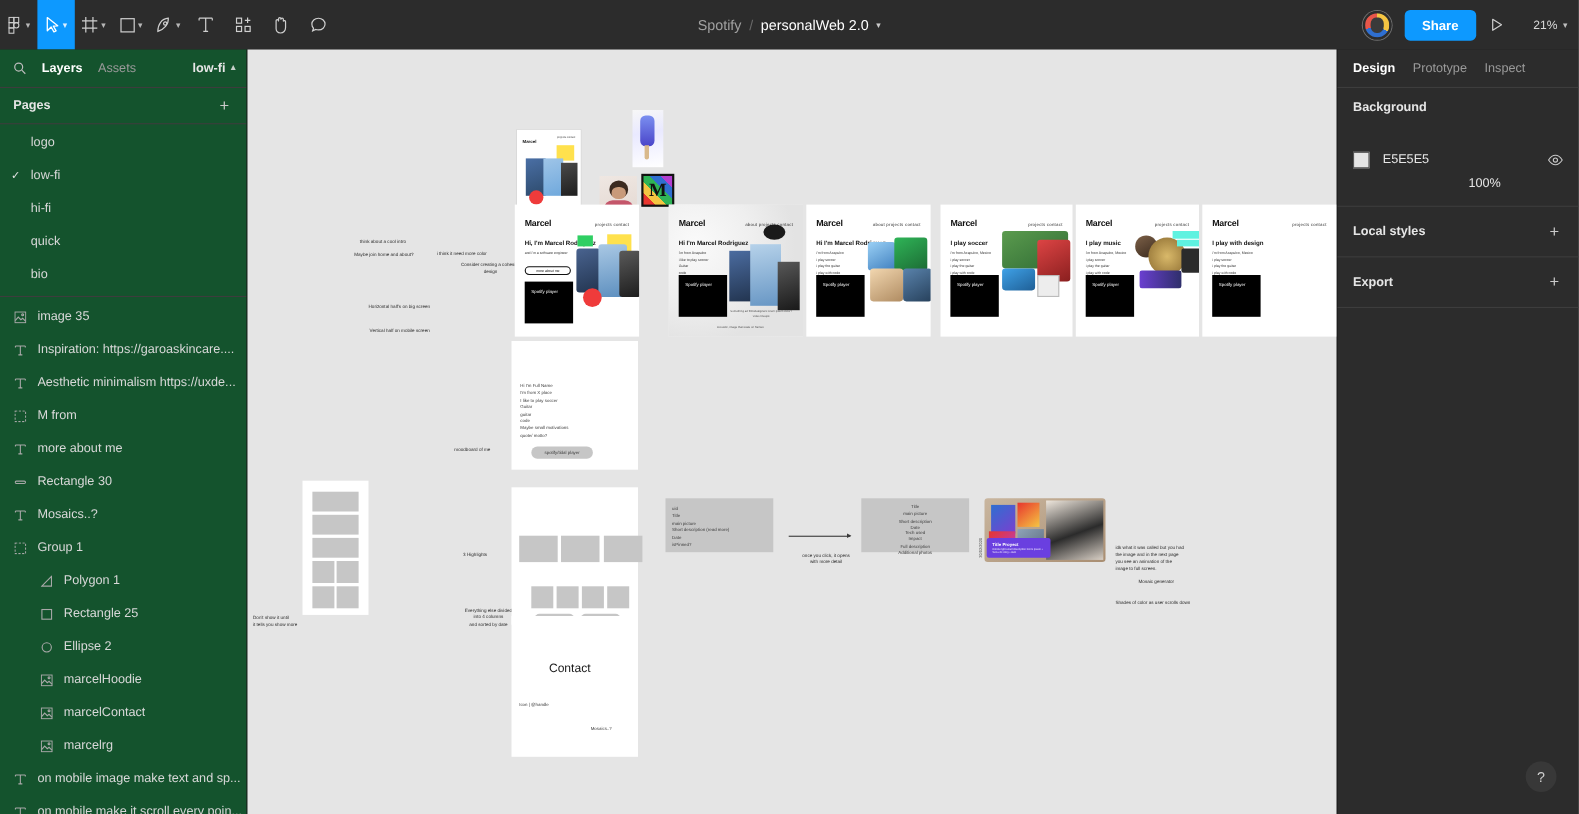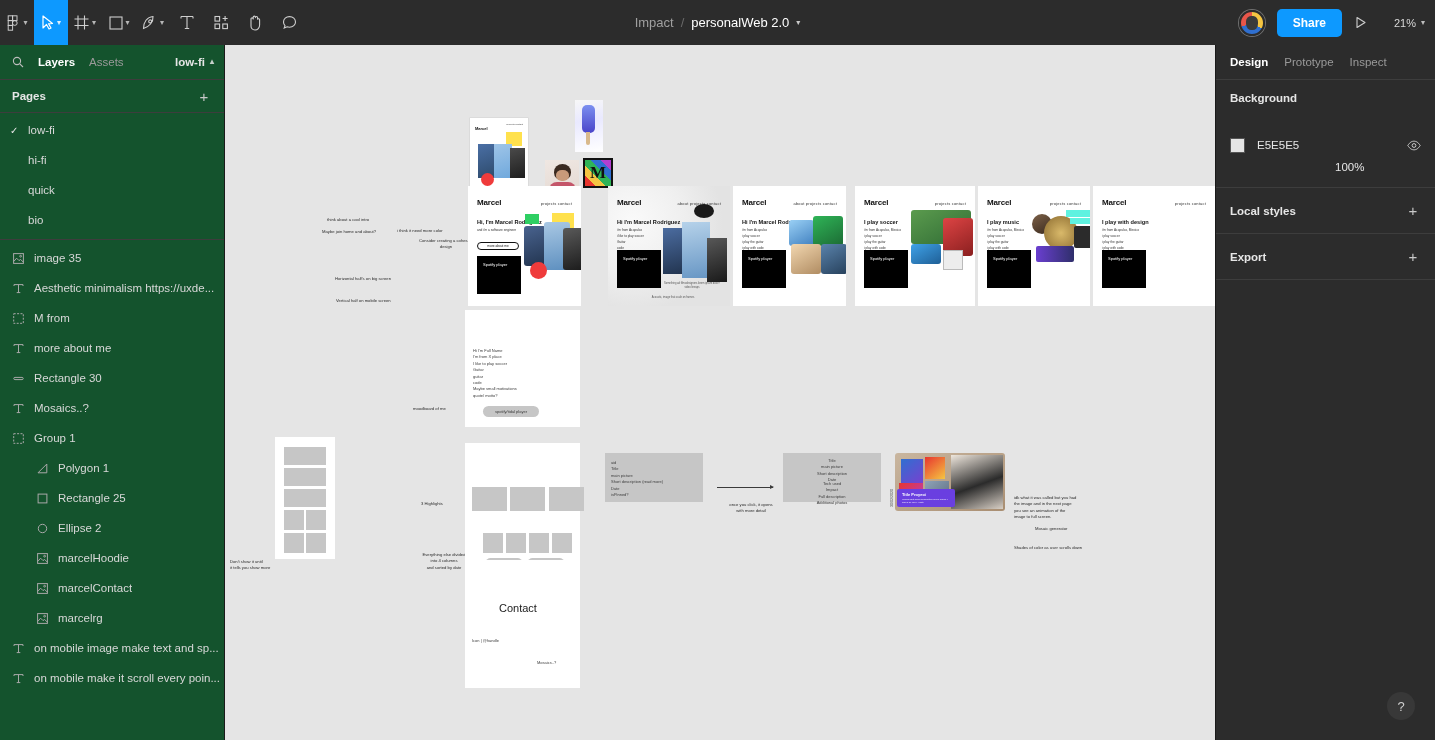--- a/index.html
+++ b/index.html
@@ -270,21 +270,21 @@
         <path d="M3 9 V4 a1.1 1.1 0 0 1 2.2 0 V2.2 a1.1 1.1 0 0 1 2.2 0 V2.6 a1.1 1.1 0 0 1 2.2 0 V4.2 a1.1 1.1 0 0 1 2 .6 V10 c0 3-2 5-4.6 5 C4.2 15 3 13 3 11 Z"></path>
       </svg>
     </div>
     <div class="tool">
       <svg width="15" height="15" viewBox="0 0 15 15" fill="none" stroke="#cfcfcf" stroke-width="1.1">
         <path d="M7.5 1.6 C11 1.6 13.5 4 13.5 6.9 C13.5 9.8 11 12.2 7.5 12.2 C6.6 12.2 5.8 12.1 5.1 11.8 L2.2 13.1 L3 10.6 C1.9 9.6 1.5 8.3 1.5 6.9 C1.5 4 4 1.6 7.5 1.6 Z"></path>
       </svg>
     </div>
 
     <div class="topbar-center">
-      <span class="bc-drafts">Impact</span>
+      <span class="bc-drafts">Spotify</span>
       <span class="bc-sep">/</span>
       <span class="bc-file">personalWeb 2.0</span>
       <span class="caret">▾</span>
     </div>
 
     <div class="topbar-right">
       <div class="avatar"></div>
       <button class="share-btn">Share</button>
       <div class="present-btn">
         <svg width="13" height="13" viewBox="0 0 13 13" fill="none" stroke="#cfcfcf" stroke-width="1.1" stroke-linejoin="round">
@@ -314,20 +314,24 @@
       </span>
     </div>
 
     <div class="lp-section">
       <span class="lp-section-title">Pages</span>
       <span class="plus-btn">+</span>
     </div>
 
     <div class="pages-list" id="pages-list">
         <div class="page-row">
+          <span class="page-check"></span>
+          <span>logo</span>
+        </div>
+        <div class="page-row">
           <span class="page-check">✓</span>
           <span>low-fi</span>
         </div>
         <div class="page-row">
           <span class="page-check"></span>
           <span>hi-fi</span>
         </div>
         <div class="page-row">
           <span class="page-check"></span>
           <span>quick</span>
@@ -340,20 +344,28 @@
     <div class="layers-list" id="layers-list">
         <div class="layer-row">
           <span class="layer-icon">
             <svg width="11" height="11" viewBox="0 0 11 11" fill="none" stroke="#a8a8a8" stroke-width="1">
               <rect x="0.6" y="0.6" width="9.8" height="9.8"></rect>
               <circle cx="7.6" cy="3.2" r="0.9"></circle>
               <path d="M0.8 8.4 L3.6 5.2 L6 7.6 L7.6 6.4 L10.2 9"></path>
             </svg>
           </span>
           <span class="layer-label">image 35</span>
+        </div>
+        <div class="layer-row">
+          <span class="layer-icon">
+            <svg width="11" height="11" viewBox="0 0 11 11" fill="none" stroke="#a8a8a8" stroke-width="1">
+              <path d="M1 1.6 H10 M5.5 1.6 V9.6 M3.7 9.6 H7.3 M1 1.6 V3 M10 1.6 V3"></path>
+            </svg>
+          </span>
+          <span class="layer-label">Inspiration: https://garoaskincare....</span>
         </div>
         <div class="layer-row">
           <span class="layer-icon">
             <svg width="11" height="11" viewBox="0 0 11 11" fill="none" stroke="#a8a8a8" stroke-width="1">
               <path d="M1 1.6 H10 M5.5 1.6 V9.6 M3.7 9.6 H7.3 M1 1.6 V3 M10 1.6 V3"></path>
             </svg>
           </span>
           <span class="layer-label">Aesthetic minimalism https://uxde...</span>
         </div>
         <div class="layer-row">

